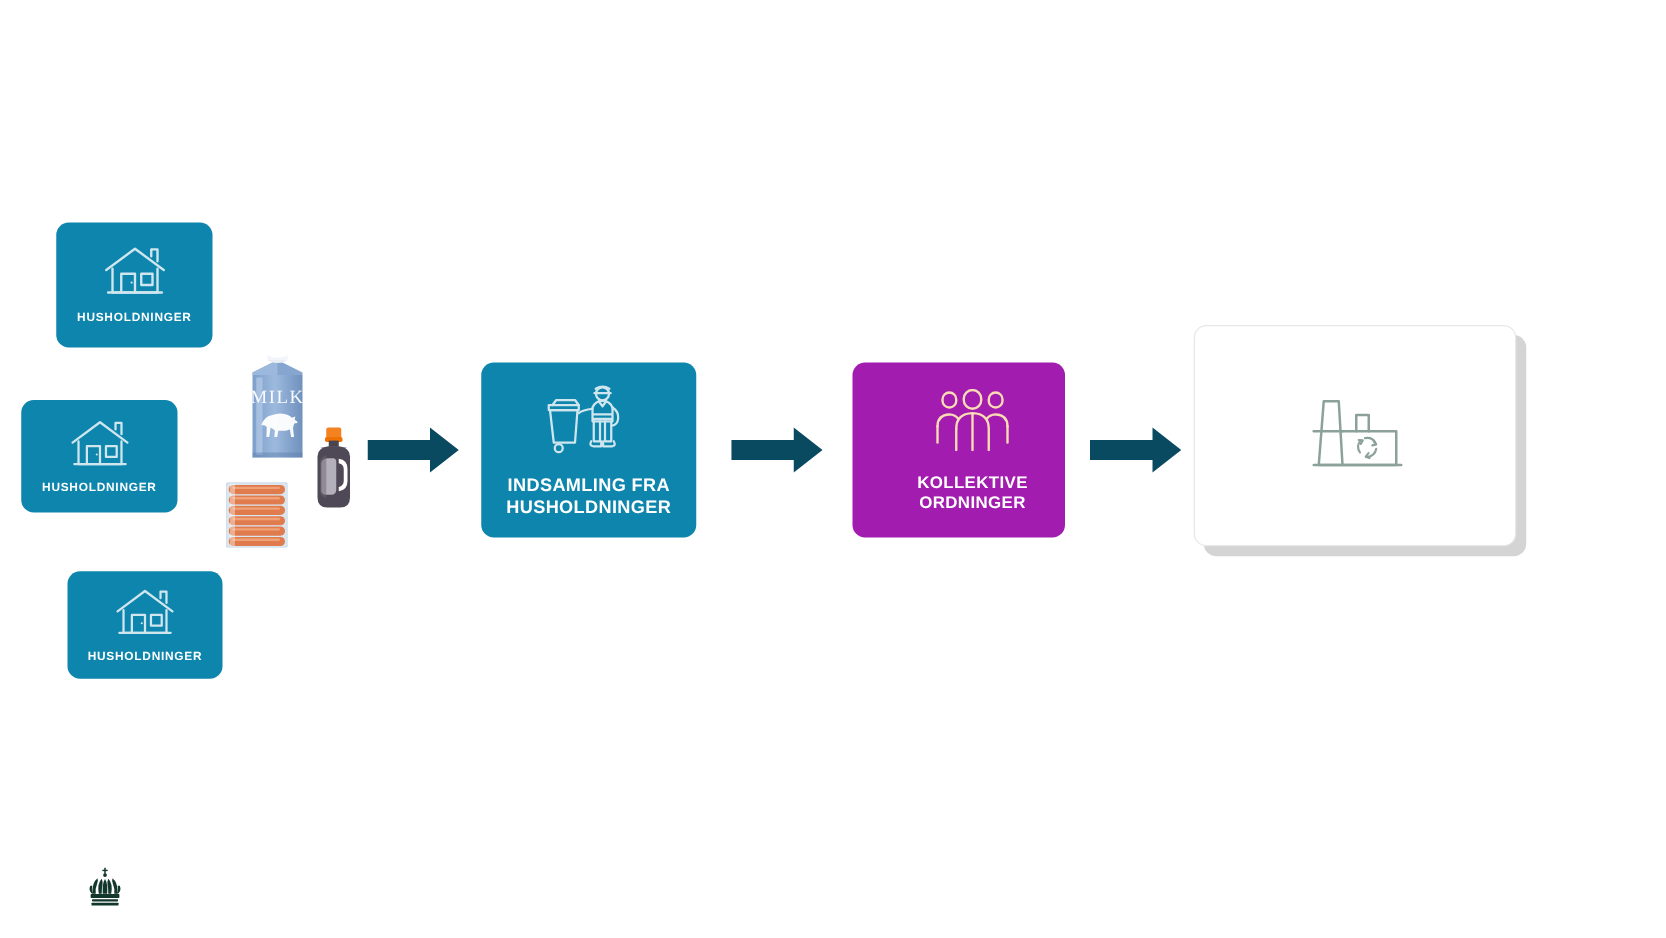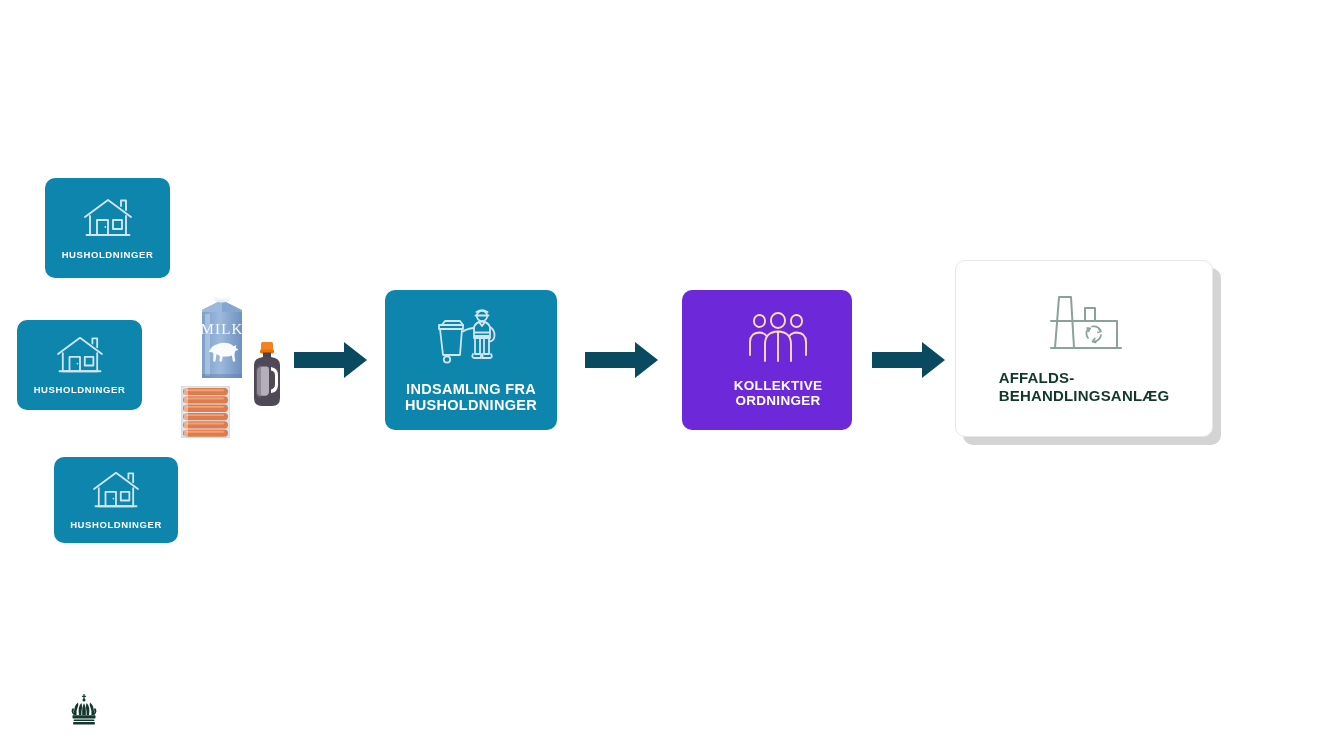--- a/index.html
+++ b/index.html
@@ -44,21 +44,21 @@
   
   .collect-card {
     left: 385px; top: 290px; width: 172px; height: 140px;
     background: #0d85ad;
   }
   .collect-card .card-label { font-size: 14.5px; letter-spacing: 0.3px; margin-top: 12px; }
 
   
   .scheme-card {
     left: 682px; top: 290px; width: 170px; height: 140px;
-    background: #6d28d9;
+    background: #a21caf;
     padding-left: 22px;
   }
   .scheme-card .card-label { font-size: 13.5px; letter-spacing: 0.3px; margin-top: 12px; text-align: center; }
 
   
   .plant-wrap {
     position: absolute; left: 955px; top: 260px; width: 272px; height: 185px;
   }
   .plant-shadow {
     position: absolute; left: 8px; top: 8px; width: 258px; height: 177px;
@@ -75,21 +75,21 @@
   }
 
   
   .arrow { position: absolute; }
   .arrow.a1 { left: 294px; top: 340px; }
   .arrow.a2 { left: 585px; top: 340px; }
   .arrow.a3 { left: 872px; top: 340px; }
 
   
   .product { position: absolute; }
-  .product.milk      { left: 196px; top: 288px; }
+  .product.milk      { left: 196px; top: 276px; }
   .product.detergent { left: 249px; top: 341px; }
   .product.sausages  { left: 181px; top: 386px; }
 
   
   .crown-logo { position: absolute; left: 70px; top: 694px; }
 </style>
 </head>
 <body>
 
 <div id="stage">
@@ -313,24 +313,20 @@
           <g stroke-width="1.7">
             <path d="M45 45 q-3.5 -5 0.5 -9.5"></path>
             <path d="M44 35 L47.2 35.3 L45.6 38.2"></path>
             <path d="M49 33.5 q6 -1 8.5 4"></path>
             <path d="M56 36.2 L58 38.5 L54.9 39.3"></path>
             <path d="M58 42 q-1 6 -8 6.8"></path>
             <path d="M51.8 45.5 L49.6 48.3 L52.6 49.5"></path>
           </g>
         </svg>
       </span>
-      <span class="card-label">
-        <span>AFFALDS-</span><br>
-        <span>BEHANDLINGSANLÆG</span>
-      </span>
     </div>
   </div>
 
   <div class="crown-logo">
     <svg width="28" height="32" viewBox="0 0 28 32" fill="#12372c">
 
       <rect x="13.4" y="0" width="1.2" height="5"></rect>
       <rect x="11.9" y="1.8" width="4.2" height="1.1"></rect>
 
       <circle cx="14" cy="6" r="1.5"></circle>

